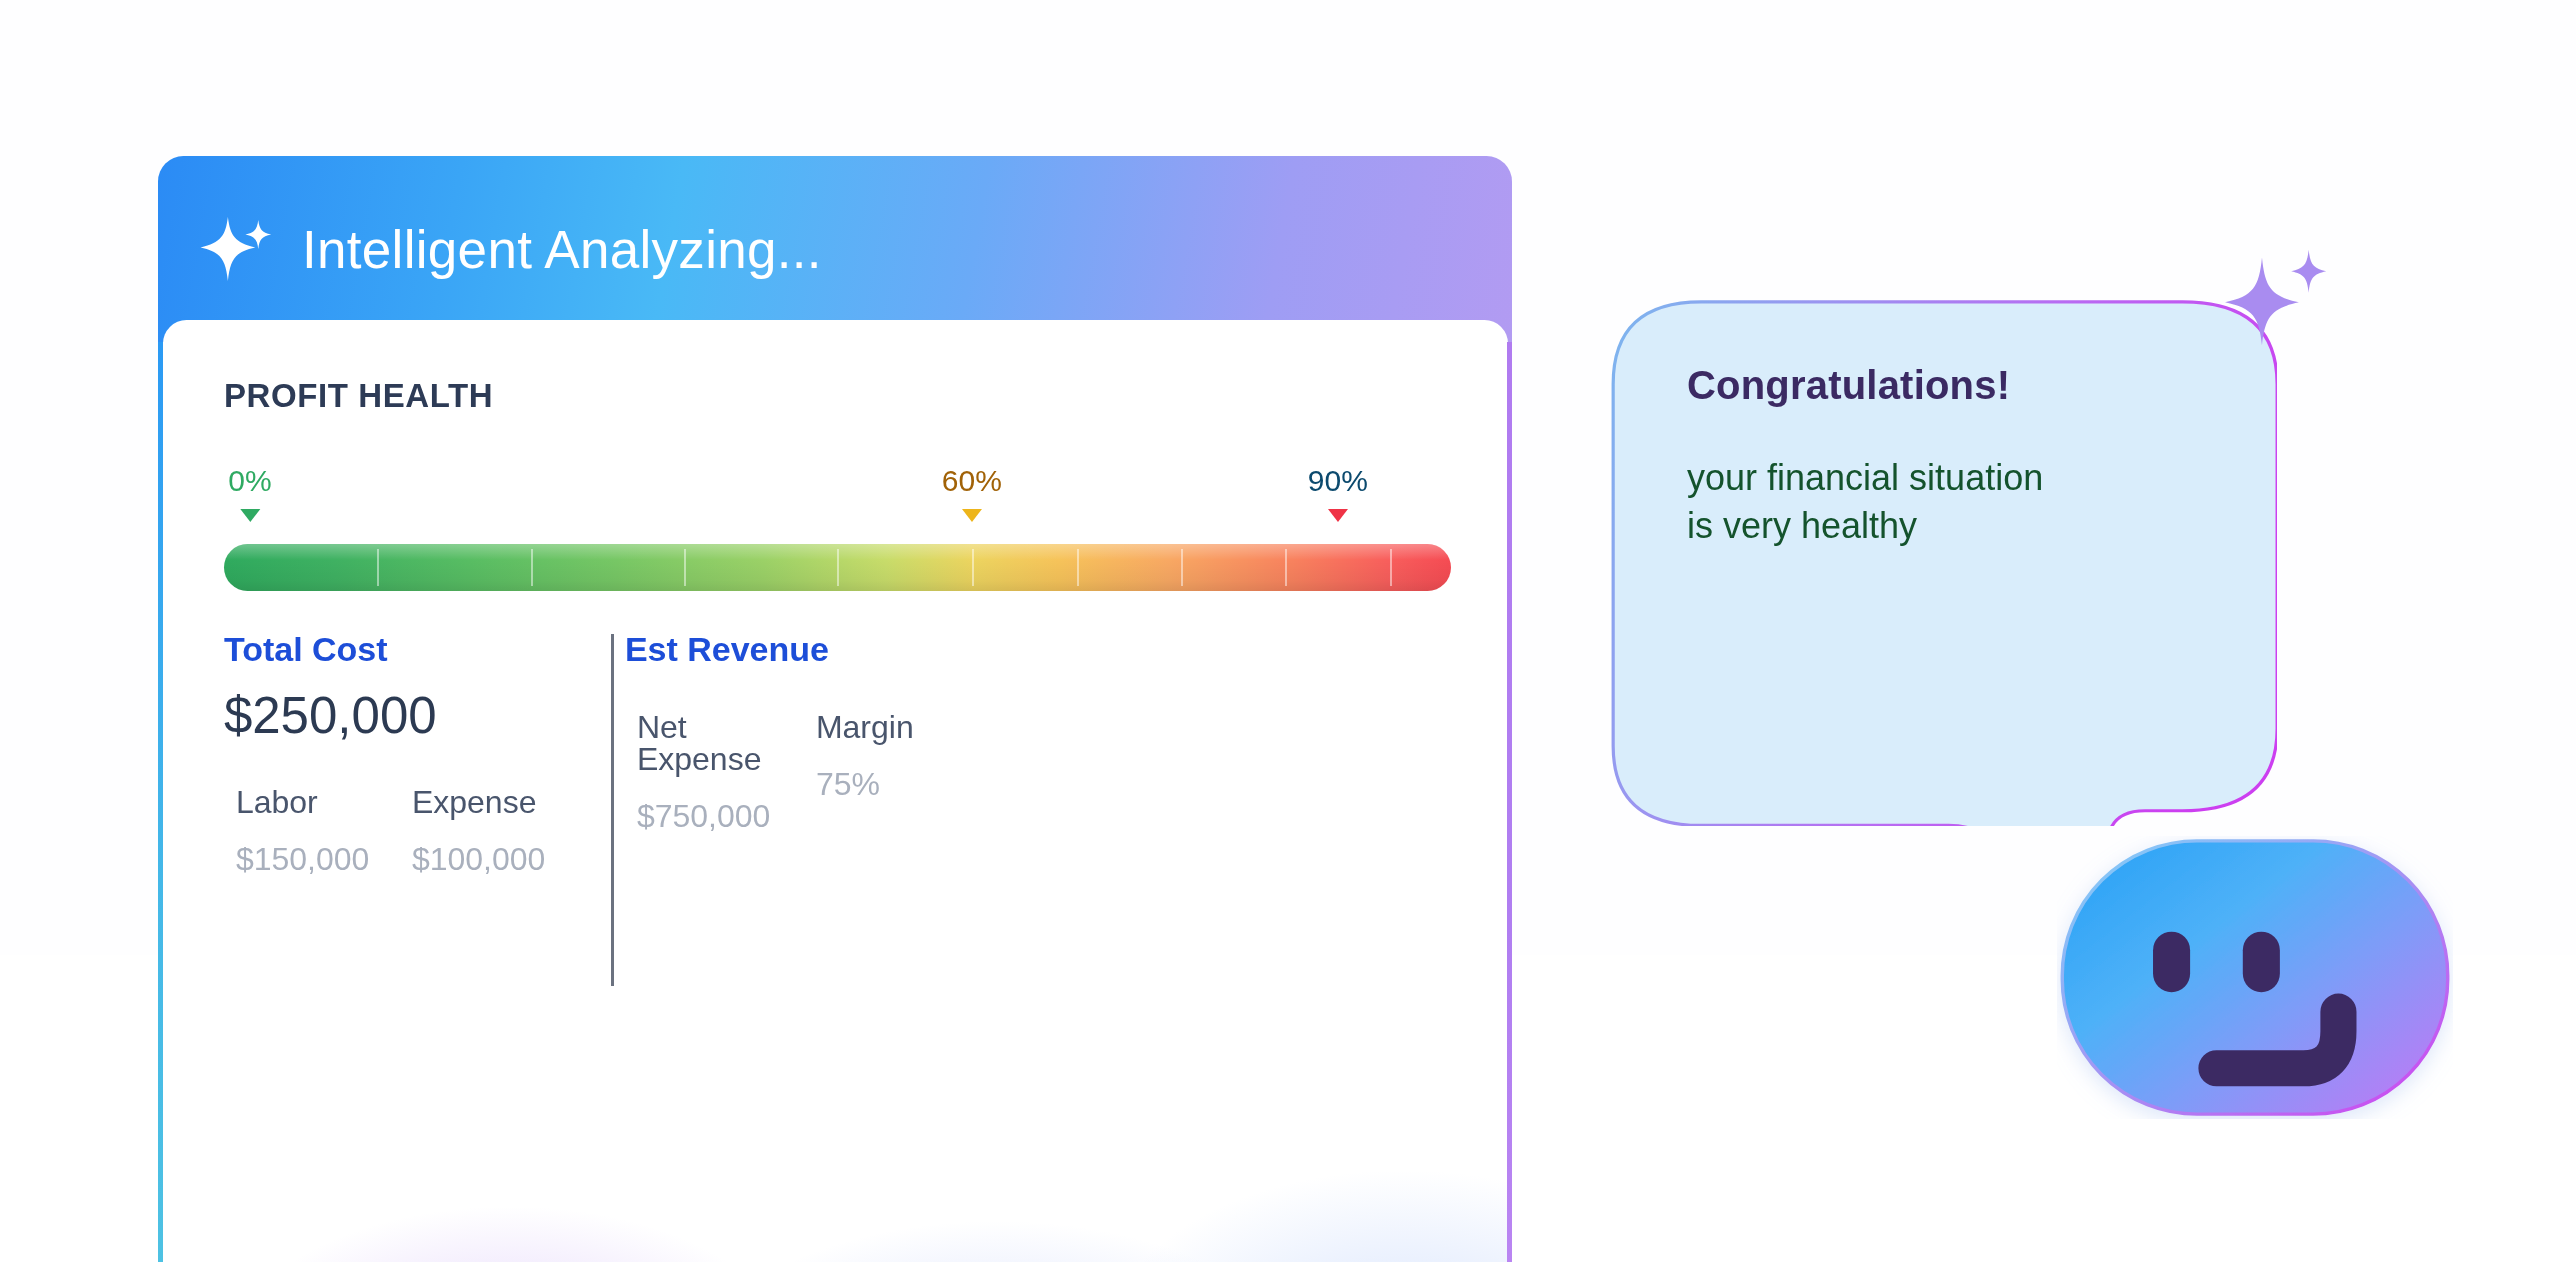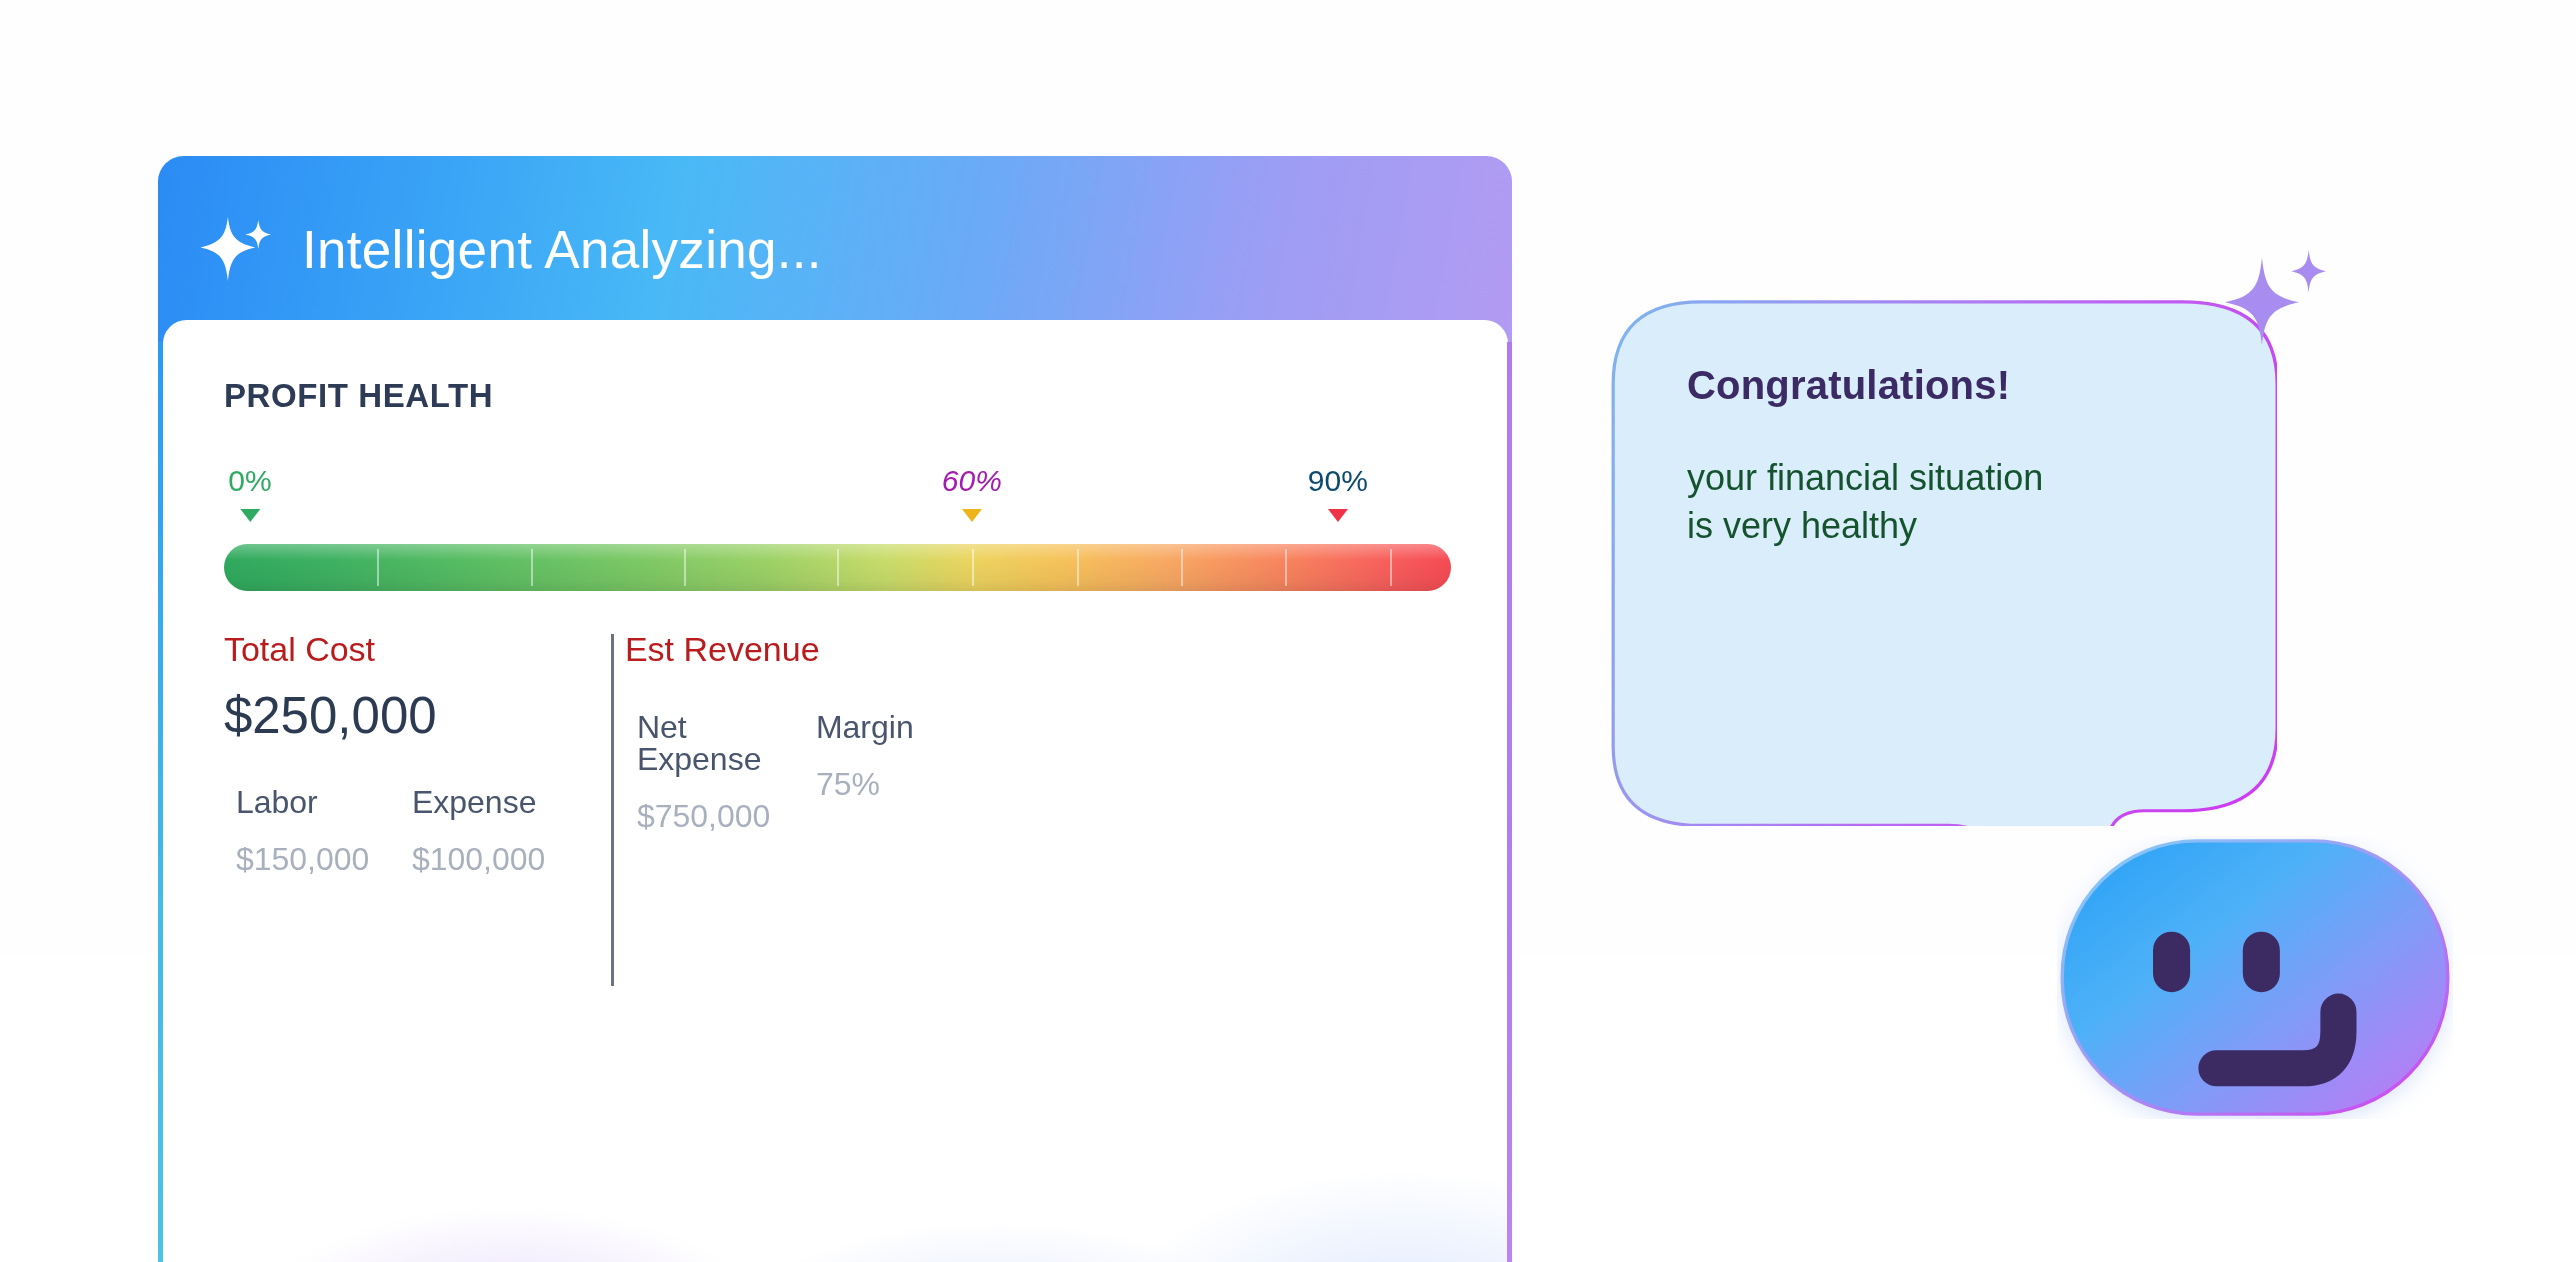--- a/index.html
+++ b/index.html
@@ -47,21 +47,21 @@
   .gauge-marker { position:absolute; top:0; transform:translateX(-50%); text-align:center; }
   .gauge-marker .gm-label { font-size:30px; font-weight:400; line-height:1; white-space:nowrap; }
   .gauge-marker .gm-tri {
     width:0; height:0; margin:12.7px auto 0;
     border-left:10.7px solid transparent; border-right:10.7px solid transparent;
     border-top-style:solid; border-top-width:13.7px;
   }
   #marker-0  { left:26px;  }
   #marker-0  .gm-label{ color:#2faa62; } #marker-0  .gm-tri{ border-top-color:#2faa62; }
   #marker-60 { left:748px; }
-  #marker-60 .gm-label{ color:#a21caf;font-style:italic; } #marker-60 .gm-tri{ border-top-color:#edb51b; }
+  #marker-60 .gm-label{ color:#a16207; } #marker-60 .gm-tri{ border-top-color:#edb51b; }
   #marker-90 { left:1114px;}
   #marker-90 .gm-label{ color:#0c4a6e; } #marker-90 .gm-tri{ border-top-color:#ef3346; }
 
   #gauge-track {
     position:absolute; left:0; bottom:0; width:1227px; height:47px;
     border-radius:23.5px; overflow:hidden;
     background:linear-gradient(90deg,
       #2faa5e 0%, #3fb162 9%, #58bd63 20%, #77c765 32%,
       #9bd167 44%, #c8dc6a 54%, #ecd45f 61%, #f6c35a 68%,
       #f8a863 77%, #f8825e 87%, #f85e5c 95%, #f54b53 100%);
@@ -74,21 +74,21 @@
   .gauge-tick {
     position:absolute; top:4.9px; width:2px; height:37px;
     background:rgba(255,255,255,.48); z-index:2;
   }
 
   
   #metrics { position:relative; margin-top:41px; display:flex; }
   .metric-col { position:relative; }
   #col-left  { width:360px; }
   #col-right { width:auto; padding-left:41px; }
-  .primary-label { font-size:34px; color:#b91c1c; font-weight:400; line-height:1; }
+  .primary-label { font-size:34px; color:#1d4ed8; font-weight:700; line-height:1; }
   .primary-value { font-size:51px; color:#2c3a52; font-weight:400; margin-top:23.5px; line-height:1; }
   .sub-row { display:flex; margin-top:45px;margin-left:12px; }
   .sub-item { }
   #col-left  .sub-item:first-child  { width:176px; }
   #col-right .sub-item:first-child  { width:179px; }
   .sub-label { font-size:32px; color:#49556c; font-weight:400; line-height:1; }
   .sub-value { font-size:32px; color:#a9b0bd; font-weight:400; margin-top:25.4px; line-height:1; }
   #metrics-divider {
     position:absolute; left:387px; top:2px; width:2.9px; height:352px;
     background:#6b7280;

